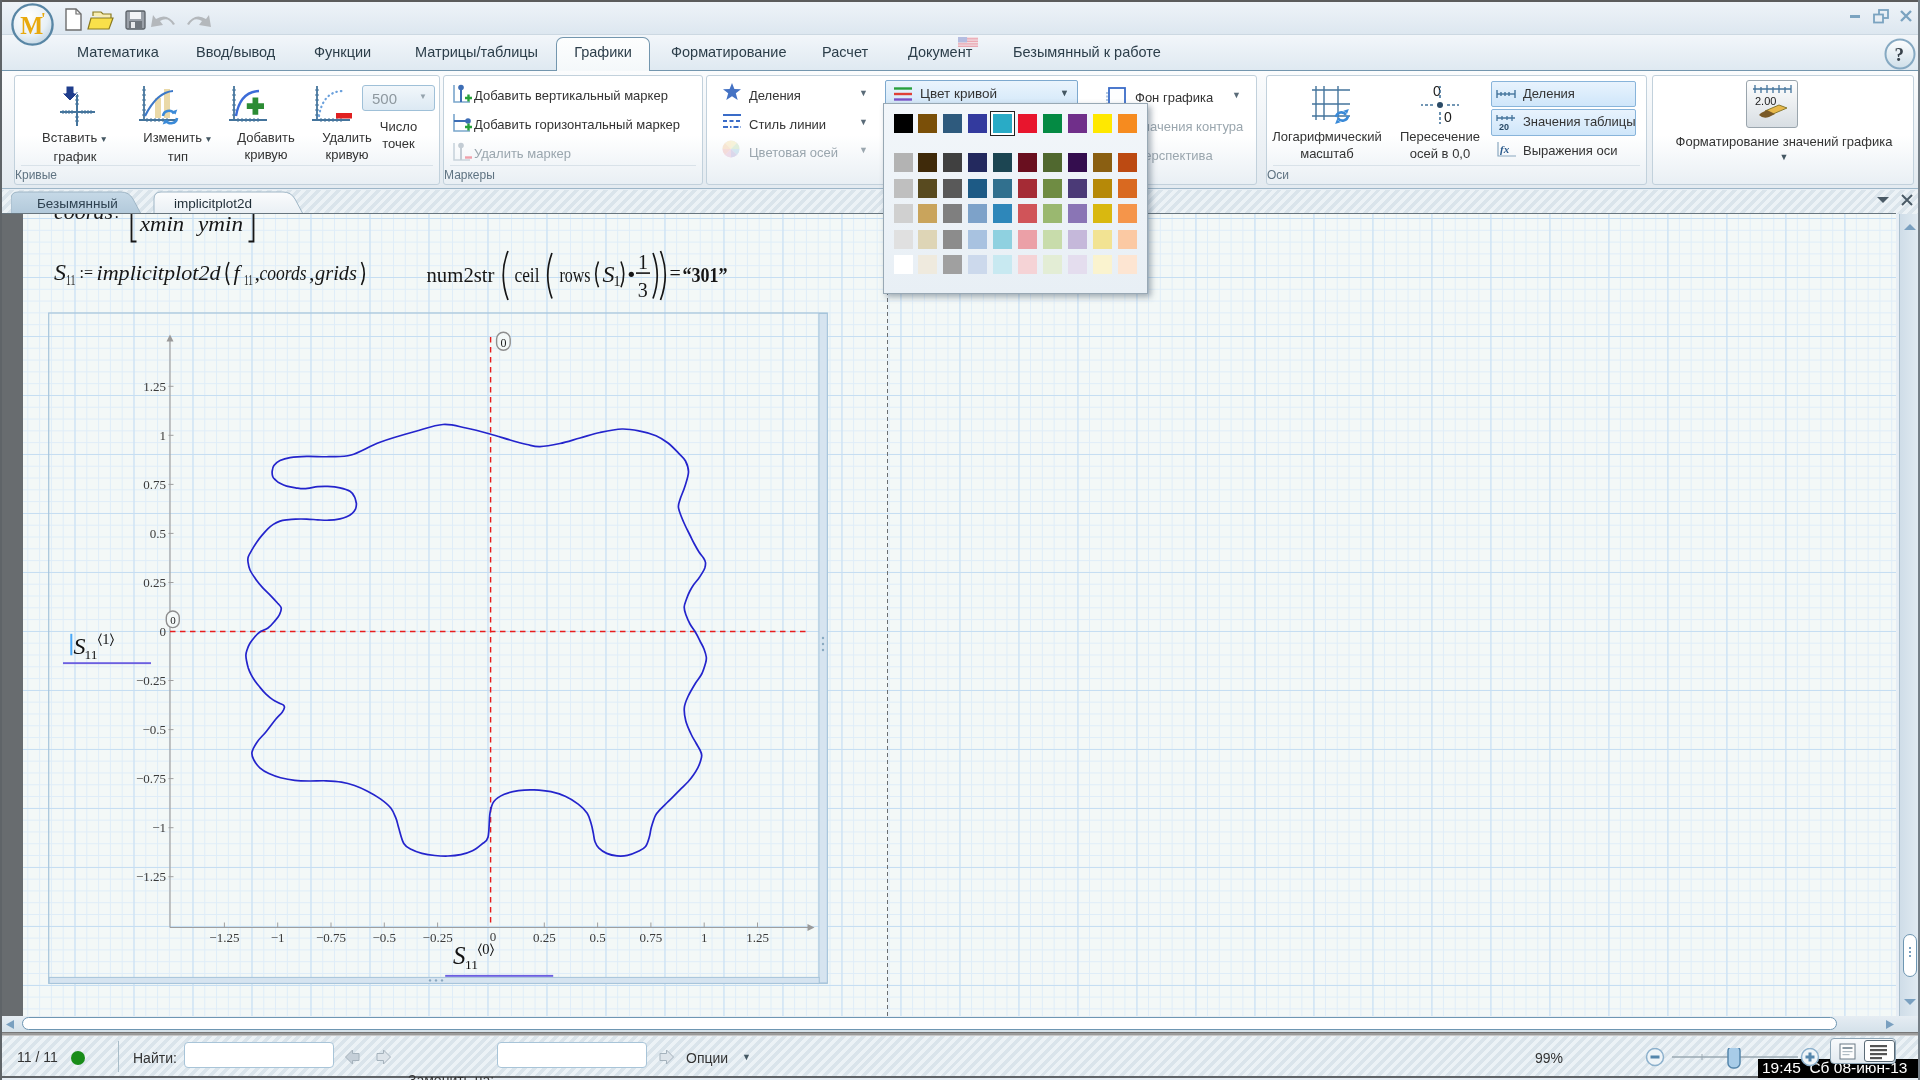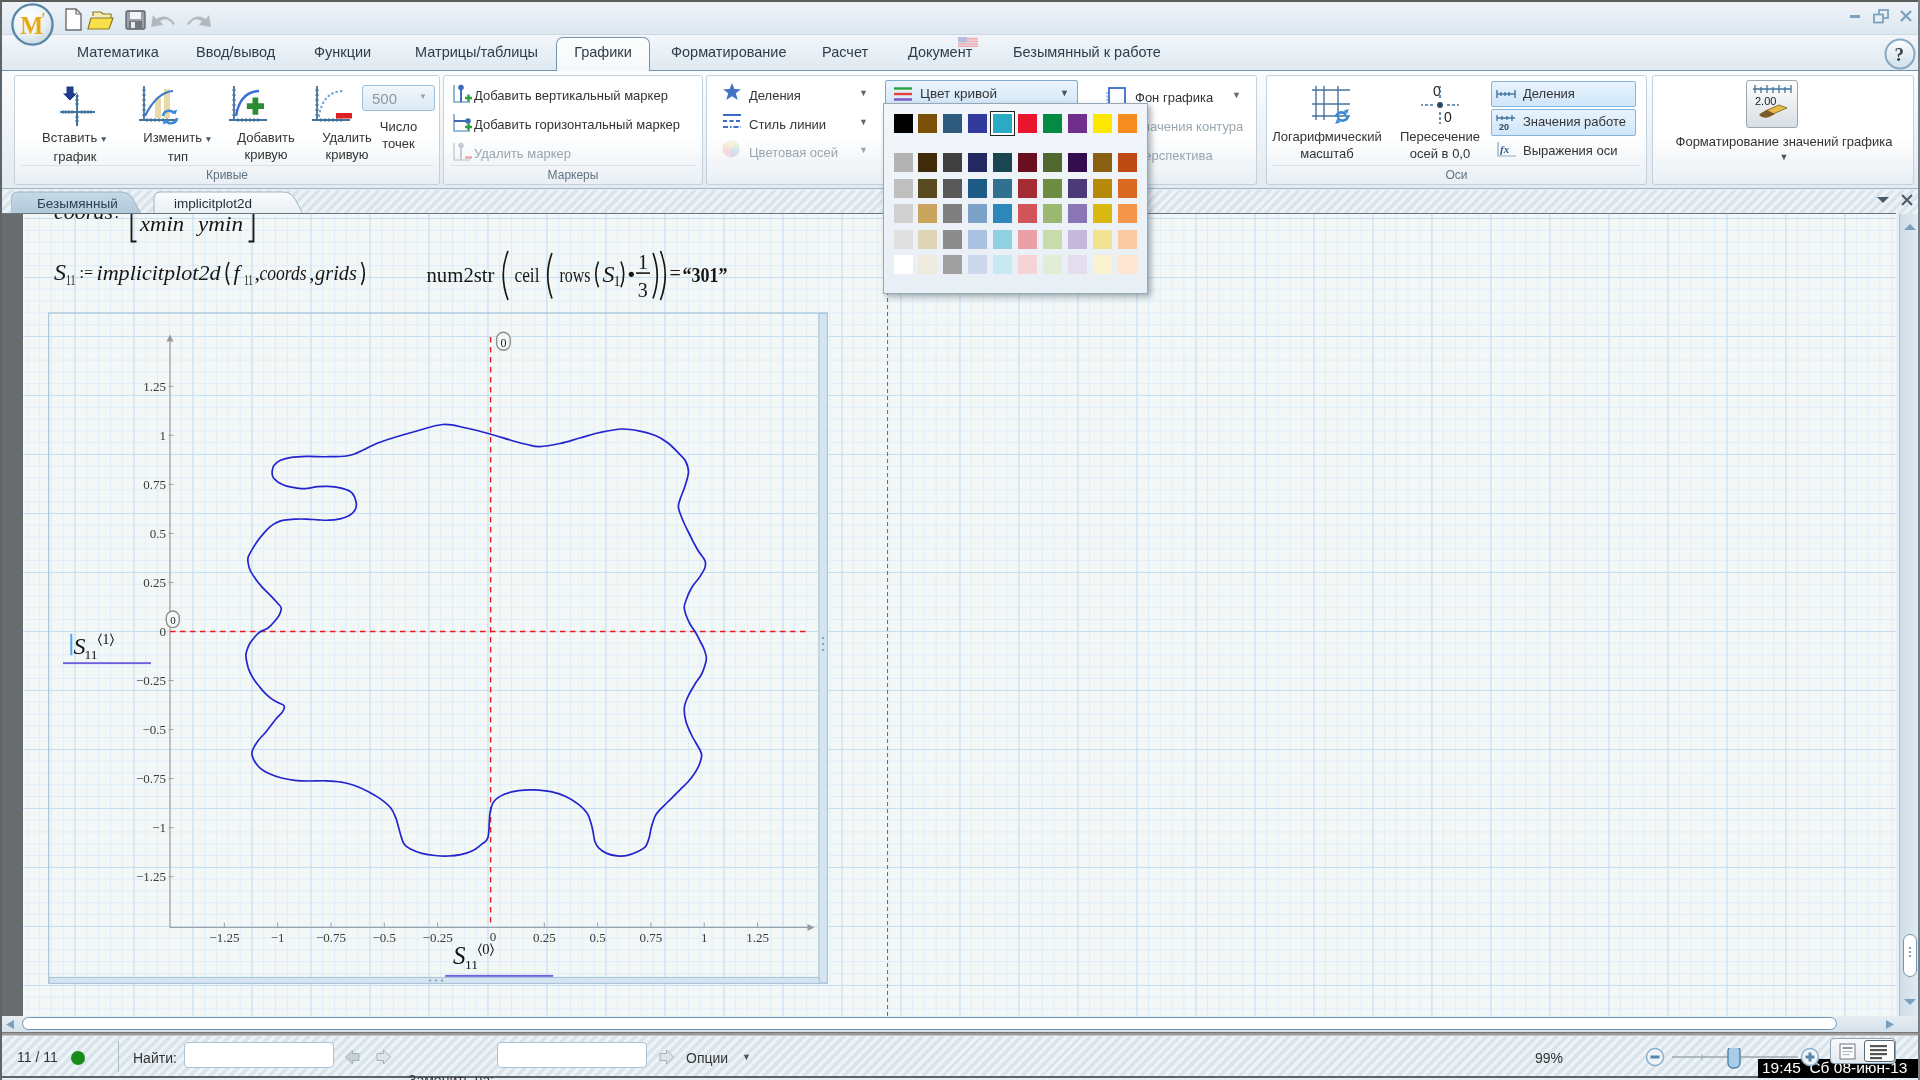--- a/index.html
+++ b/index.html
@@ -15,21 +15,21 @@
   background:linear-gradient(#f2f6fa,#dfe9f1); border-top:1px solid #ccd8e2; border-bottom:1px solid #7396ae; }
 .rtab { position:absolute; top:9px; font-size:14.5px; color:#2c3e4a; }
 #activetab { position:absolute; left:556px; top:37px; width:94px; height:34px; background:linear-gradient(#fdfefe,#f4f8fa);
   border:1px solid #7396ae; border-bottom:none; border-radius:7px 7px 0 0; z-index:3;
   text-align:center; padding-top:6px; font-size:14.5px; color:#2c3e4a; }
 
 #ribbon { position:absolute; left:0; top:71px; width:1920px; height:118px;
   background:linear-gradient(#fbfcfd,#e3eaf0); border-bottom:1px solid #9db6c8; }
 .group { position:absolute; top:4px; height:110px; border:1px solid #c2d1dc; border-radius:3px;
   background:linear-gradient(#ffffff 55%, #e9eff4); }
-.glabel { position:absolute; bottom:2px; left:0; right:0; text-align:center; font-size:12px; color:#5f7382;margin-top:8px; }
+.glabel { position:absolute; bottom:2px; left:0; right:0; text-align:left; font-size:12px; color:#5f7382;margin-top:8px; }
 .gsep { position:absolute; bottom:18px; left:6px; right:6px; height:1px; background:#d9e2e9; }
 .bigbtn { position:absolute; text-align:center; font-size:13px; color:#333; line-height:17px; }
 .rowbtn { position:absolute; font-size:13px; color:#333; }
 .gray { color:#9aa6ae; }
 .toggle { position:absolute; background:linear-gradient(#e8f3fd,#cfe6fa); border:1px solid #88b4da; border-radius:2px; }
 
 .hatch { background:repeating-linear-gradient(135deg,#dae4eb 0 3.5px,#ecf2f6 3.5px 7px); }
 #strip { position:absolute; left:0; top:190px; width:1920px; height:24px; }
 
 #sheet { position:absolute; left:23px; top:214px; width:1873px; height:802px; background-color:#f3f8f7;
@@ -312,21 +312,21 @@
     <svg class="abs" style="left:228px;top:11px" width="22" height="14" viewBox="0 0 22 14">
       <path d="M2 7 H20" stroke="#44749c" stroke-width="1.4"></path>
       <path d="M2 3 v8 M6 5 v4 M10 5 v4 M14 5 v4 M20 3 v8" stroke="#44749c" stroke-width="1.4"></path>
     </svg>
     <div class="rowbtn" style="left:256px;top:10px">Деления</div>
     <div class="toggle" style="left:224px;top:33px;width:145px;height:27px"></div>
     <svg class="abs" style="left:228px;top:38px" width="22" height="17" viewBox="0 0 22 17">
       <path d="M2 4 H20 M2 1 v6 M7 2 v4 M12 2 v4 M17 1 v6" stroke="#44749c" stroke-width="1.3"></path>
       <text x="4" y="16" font-size="9" font-weight="bold" fill="#2a4a66" font-family="Liberation Sans">20</text>
     </svg>
-    <div class="rowbtn" style="left:256px;top:38px">Значения работе</div>
+    <div class="rowbtn" style="left:256px;top:38px">Значения таблицы</div>
     <svg class="abs" style="left:228px;top:65px" width="22" height="18" viewBox="0 0 22 18">
       <path d="M3 1 V15 H21" stroke="#8aa8c0" stroke-width="1.2" fill="none"></path>
       <text x="5" y="12" font-size="11" font-style="italic" font-weight="bold" fill="#2a5a8c" font-family="Liberation Serif">fx</text>
     </svg>
     <div class="rowbtn" style="left:256px;top:67px">Выражения оси</div>
   </div>
 
   <div class="group" style="left:1652px;width:262px">
     <div class="abs" style="left:93px;top:4px;width:52px;height:48px;background:linear-gradient(#fefefe,#d8dee3);border:1px solid #9aa5ad;border-radius:3px">
       <svg width="50" height="46" viewBox="0 0 50 46">

